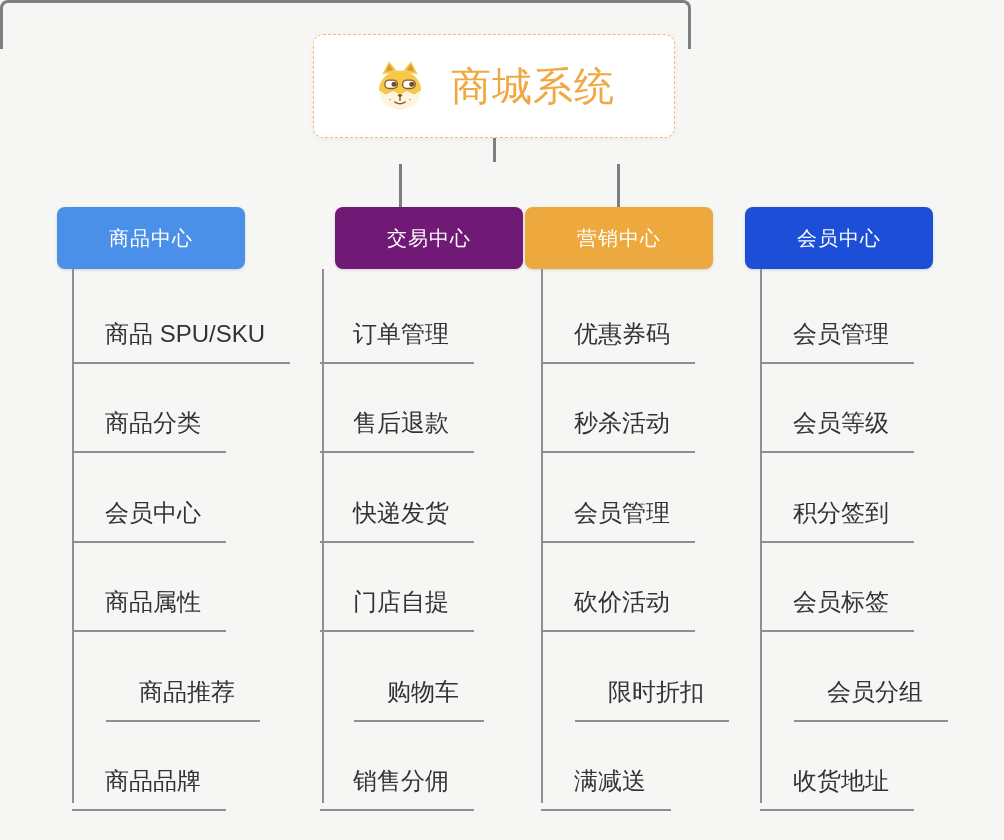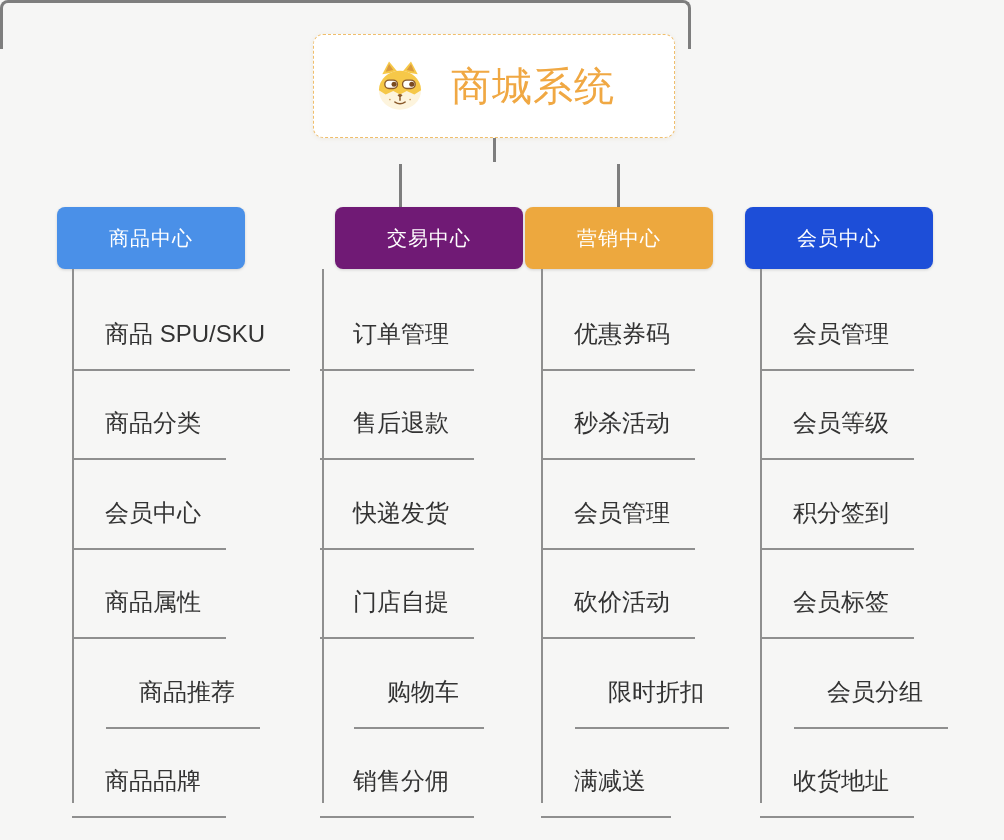--- a/index.html
+++ b/index.html
@@ -49,21 +49,21 @@
   .trunk{position:absolute;top:269px;width:2px;height:534px;background:#8f8f8f;}
   .b0 .trunk{left:72px;}
   .b1 .trunk{left:322px;}
   .b2 .trunk{left:541px;}
   .b3 .trunk{left:760px;}
 
   
   .tree-item{
     position:absolute;white-space:nowrap;
     font-size:24px;line-height:34px;color:#333333;
-    padding:0 25px 18px 33px;
+    padding:0 25px 11px 33px;
     border-bottom:2px solid #8f8f8f;cursor:default;
   }
   .b0 .tree-item{left:72px;}
   .b1 .tree-item{left:320px;}
   .b2 .tree-item{left:541px;}
   .b3 .tree-item{left:760px;}
   .i0{top:317px;}
   .i1{top:406px;text-align:right;}
   .i2{top:496px;}
   .i3{top:585px;}

